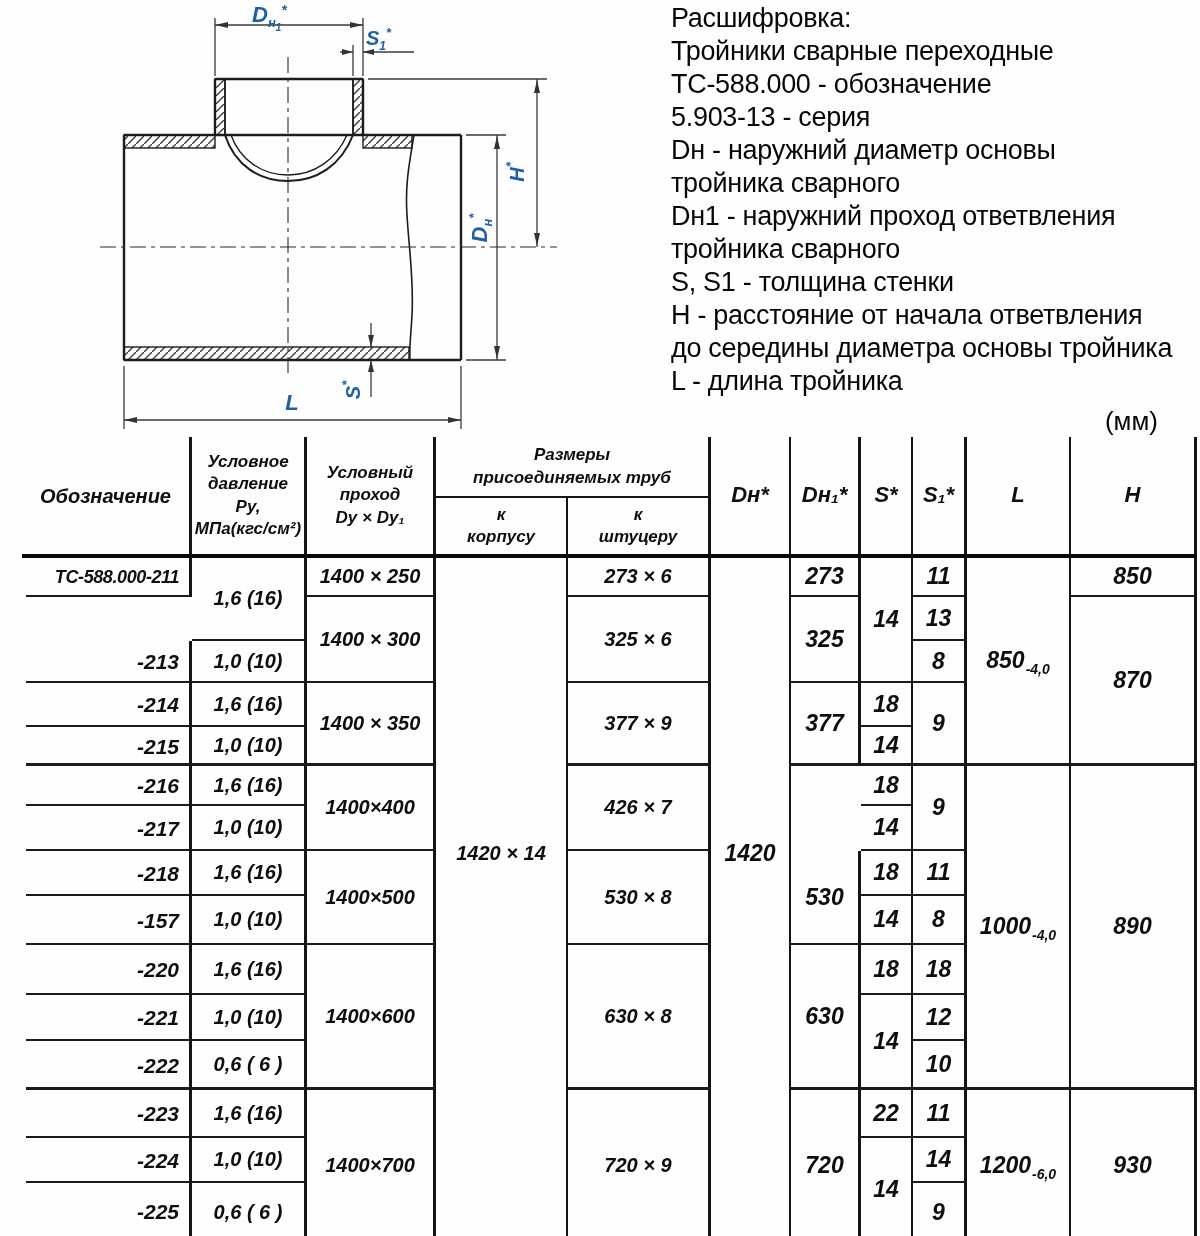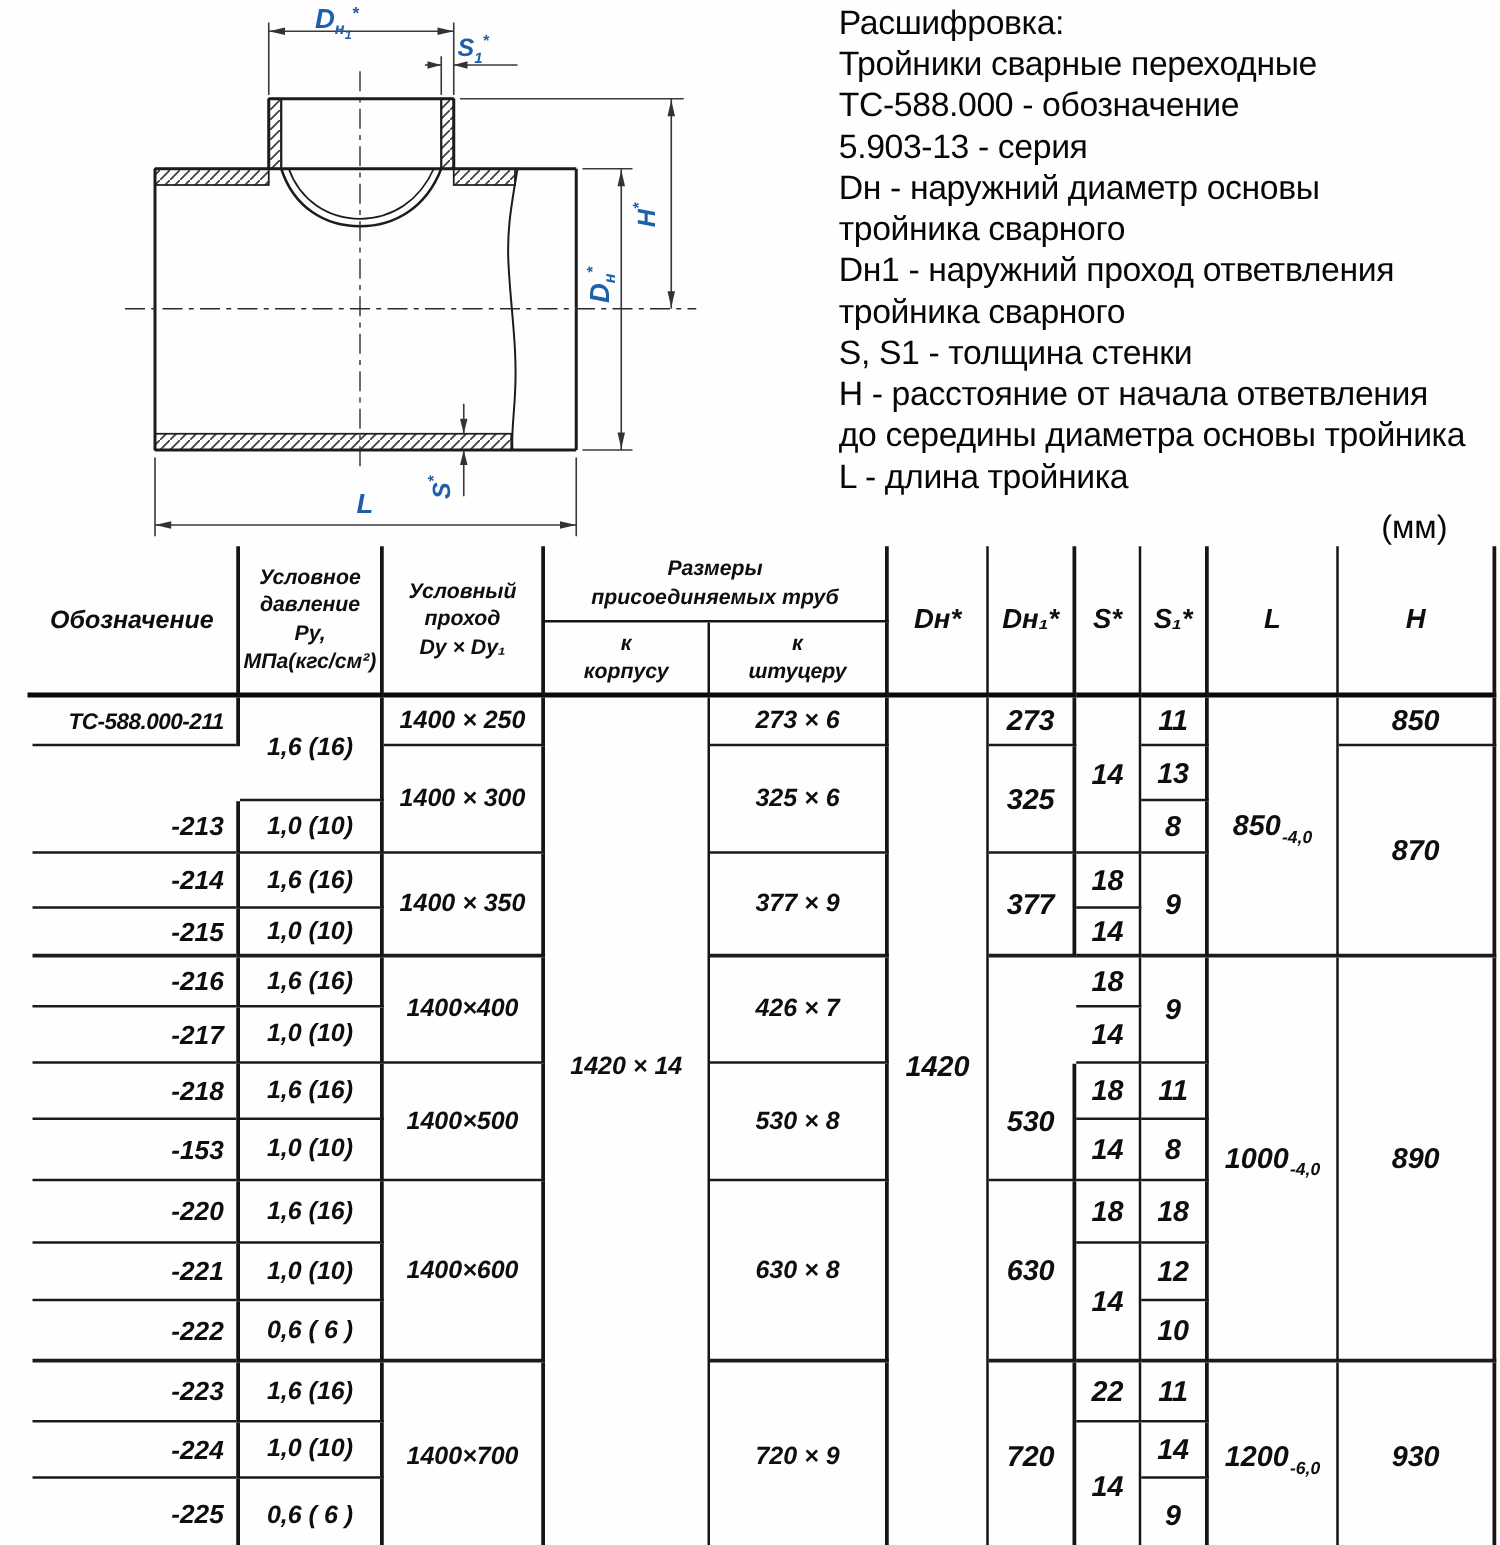--- a/index.html
+++ b/index.html
@@ -204,21 +204,21 @@
     <div class="c des col1" style="grid-area:8/1/9/2">
         <span>-216</span>
       </div>
     <div class="c des col1" style="grid-area:9/1/10/2">
         <span>-217</span>
       </div>
     <div class="c des col1" style="grid-area:10/1/11/2">
         <span>-218</span>
       </div>
     <div class="c des col1" style="grid-area:11/1/12/2">
-        <span>-153</span>
+        <span>-157</span>
       </div>
     <div class="c des col1" style="grid-area:12/1/13/2">
         <span>-220</span>
       </div>
     <div class="c des col1" style="grid-area:13/1/14/2">
         <span>-221</span>
       </div>
     <div class="c des gsep col1" style="grid-area:14/1/15/2">
         <span>-222</span>
       </div>

